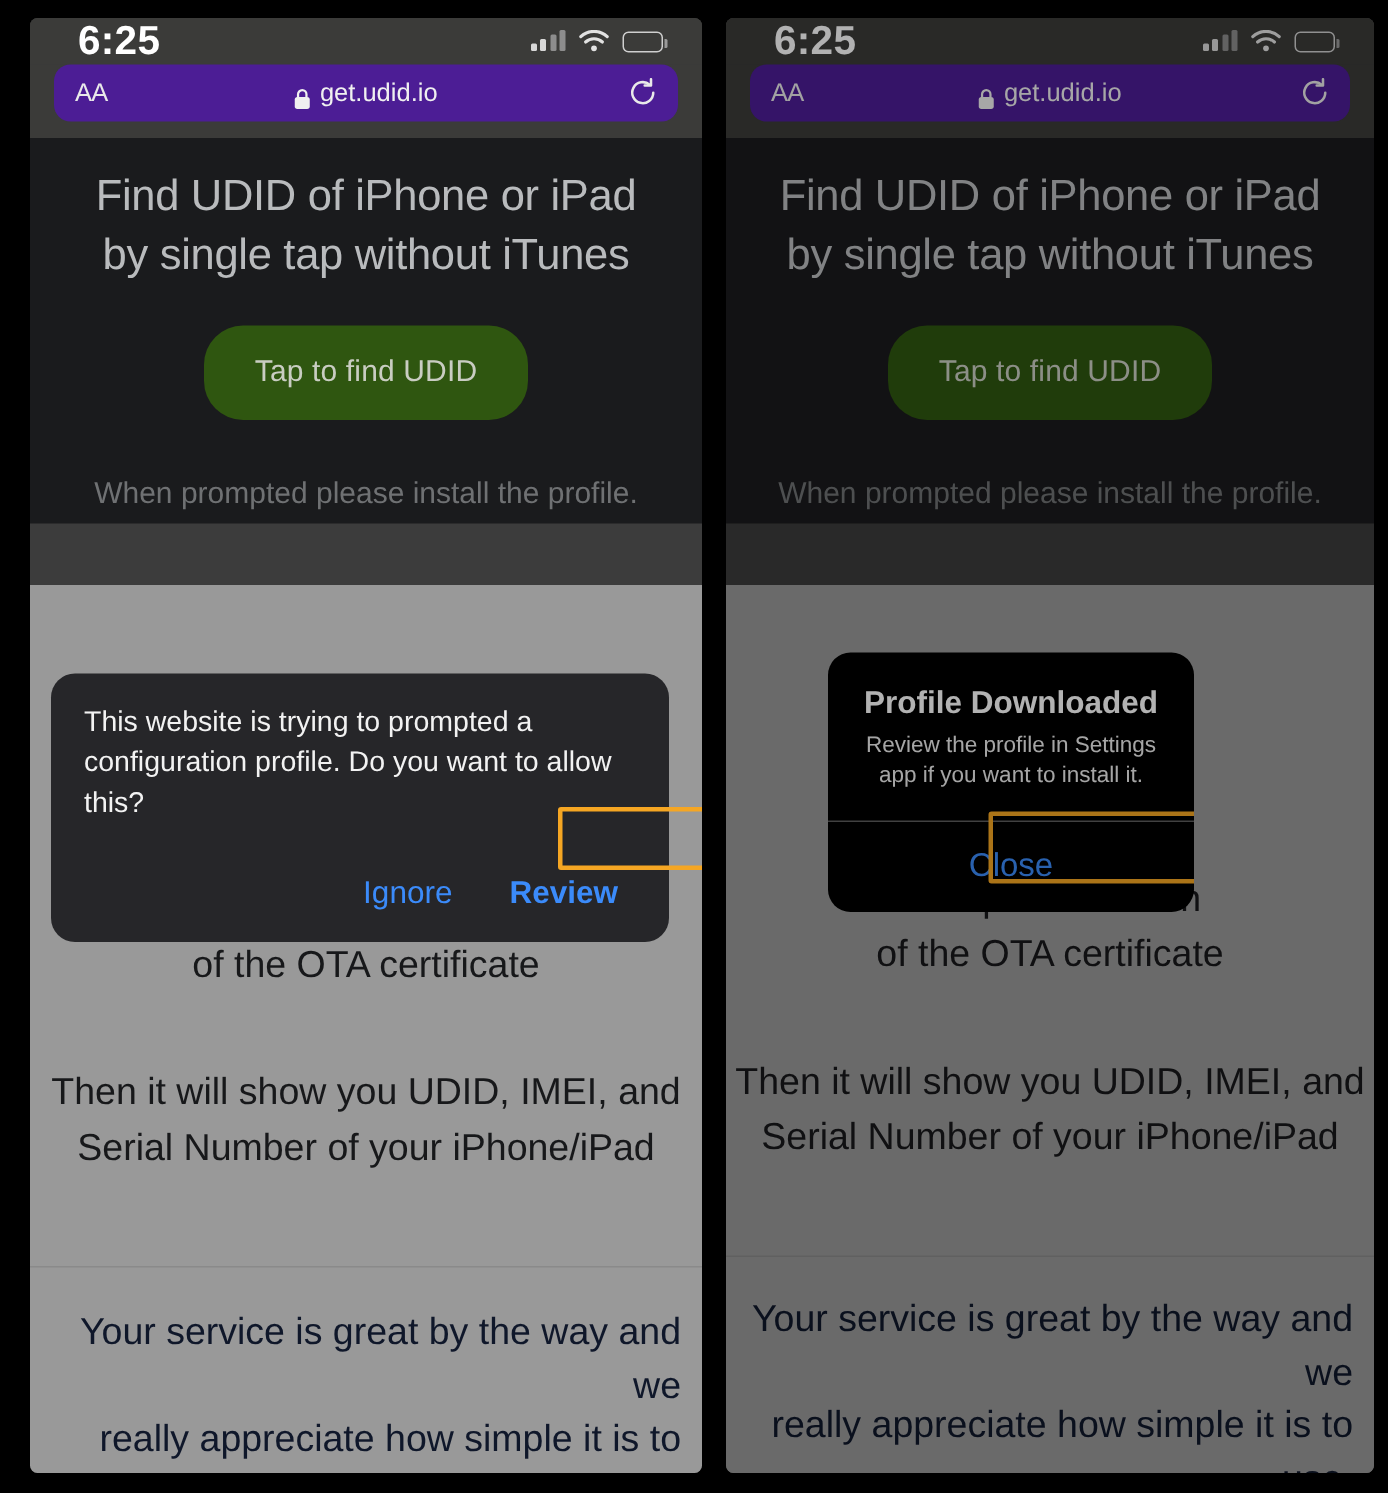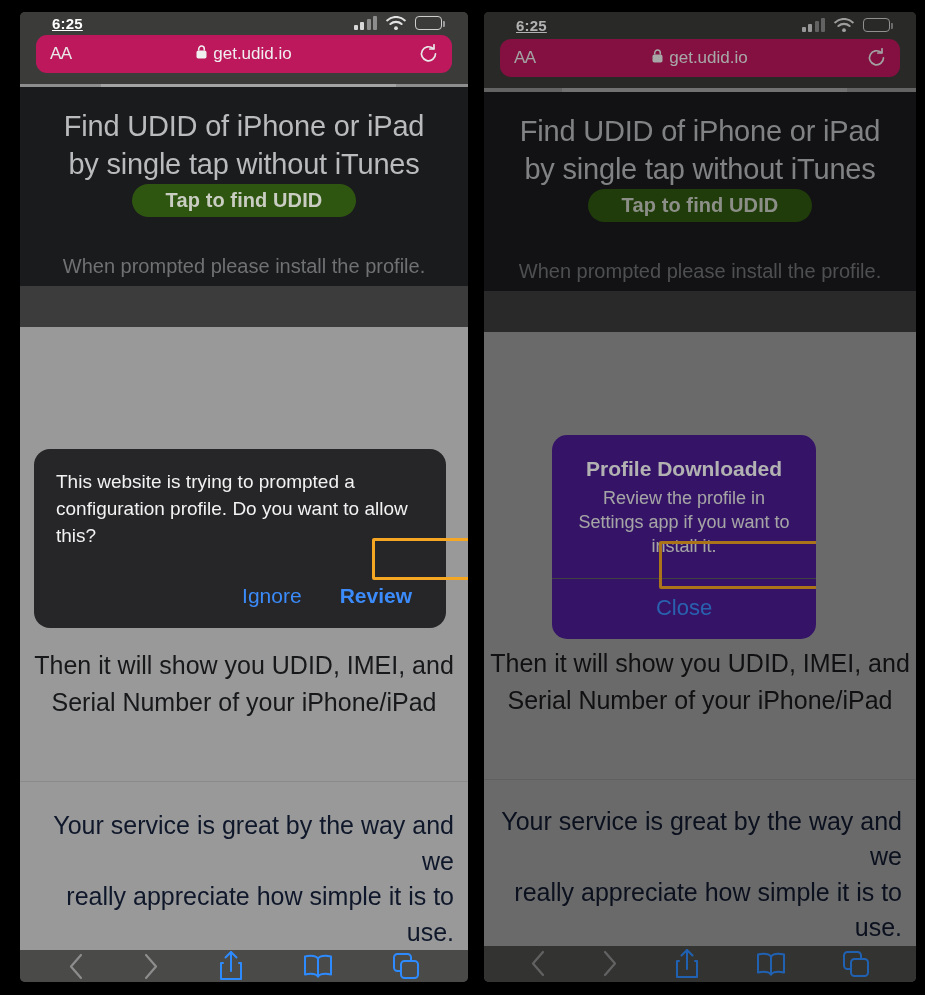--- a/index.html
+++ b/index.html
@@ -32,21 +32,21 @@
   
   .statusbar {
     position: relative;
     height: 62px;
     background: #3b3b39;
     color: #fff;
     display: flex; align-items: center;
     justify-content: space-between;
     padding: 0 26px 0 32px;
   }
-  .statusbar .clock { font-size: 15px; font-weight: 600; letter-spacing: .2px; text-decoration: underline; }
+  .statusbar .clock { font-size: 27px; font-weight: 600; letter-spacing: .2px; }
   .status-icons { display: flex; align-items: center; gap: 9px; }
   
   .signal { display: flex; align-items: flex-end; gap: 2.5px; height: 13px; }
   .signal i { display:block; width: 4px; background: #d8d8d8; border-radius: 1px; }
   .signal i:nth-child(1){ height: 5px; }
   .signal i:nth-child(2){ height: 8px; }
   .signal i:nth-child(3){ height: 11px; background:#8d8d8d; }
   .signal i:nth-child(4){ height: 14px; background:#8d8d8d; }
   .wifi { width: 20px; height: 15px; position: relative; }
   .wifi svg { display:block; }
@@ -59,29 +59,29 @@
     content:""; position:absolute; right:-4px; top:4px;
     width:2px; height:6px; background:#9a9a9a; border-radius:0 1px 1px 0;
   }
 
   
   .addressbar-wrap {
     background: #3b3b39;
     padding: 0 16px 11px 16px;
   }
   .addressbar {
-    height: 38px; background: #be185d; border-radius: 11px;
+    height: 38px; background: #4c1d95; border-radius: 11px;
     display: flex; align-items: center; position: relative;
     padding: 0 14px;
   }
   .aa { font-size: 17px; color: #e9e9e9; letter-spacing: -0.5px; }
   .url {
     position: absolute; left: 0; right: 0; text-align: center;
     font-size: 17px; color: #f0f0f0; display: flex;
-    align-items: flex-start; justify-content: center; gap: 6px;
+    align-items: flex-end; justify-content: center; gap: 6px;
     pointer-events: none;
   }
   .lock { width: 11px; height: 14px; position: relative; display:inline-block; }
   .reload { margin-left: auto; color: #e9e9e9; display: flex; }
 
   
   .scrollband { height: 9px; background: #9b9b9b; display: flex; }
   .scrollband .seg-a { width: 18%; background: #8e8e8e; }
   .scrollband .seg-b { flex: 1; background: #a4a4a4; }
   .scrollband .seg-c { width: 16%; background: #8e8e8e; }
@@ -95,24 +95,25 @@
   }
   .hero h1 {
     color: #b9bbbd;
     font-weight: 400;
     font-size: 29px;
     line-height: 1.33;
     letter-spacing: -0.2px;
   }
   .cta {
     display: inline-block;
+    margin-top: 28px;
     background: #2f5610;
     color: #c9cdc2;
-    font-size: 20px; font-weight: 700;
-    padding: 5px 34px;
+    font-size: 20px; font-weight: 400;
+    padding: 20px 34px;
     border-radius: 26px;
     border: none;
     cursor: pointer;
     letter-spacing: .1px;
   }
   .hero .hint {
     margin-top: 38px;
     color: #6f7173;
     font-size: 20px;
     padding-bottom: 8px;
@@ -176,32 +177,32 @@
   }
   #alert-left .act {
     font-size: 21px; color: #3b8bfa; font-weight: 400;
     background: none; border: none; cursor: pointer;
     padding: 6px 10px;
   }
   #alert-left .act.primary { font-weight: 600; }
 
   
   #alert-right {
-    left: 68px; top: 423px; width: 264px;
-    background: #4c1d95;
+    left: 68px; top: 423px; width: 244px;
+    background: #000000;
     border-radius: 15px;
     text-align: center;
     overflow: hidden;
   }
   #alert-right .title {
     font-size: 21px; font-weight: 700; color: #fff;
     padding: 22px 18px 0 18px;
   }
   #alert-right .sub {
-    font-size: 18px; line-height: 1.32; color: #ededed;
+    font-size: 15px; line-height: 1.32; color: #ededed;
     padding: 6px 24px 20px 24px;
   }
   #alert-right .sep { height: 1px; background: #5d5d5d; }
   #alert-right .close-btn {
     display: block; width: 100%;
     background: none; border: none; cursor: pointer;
     font-size: 22px; color: #3b8bfa;
     padding: 16px 0 18px 0;
   }
 

